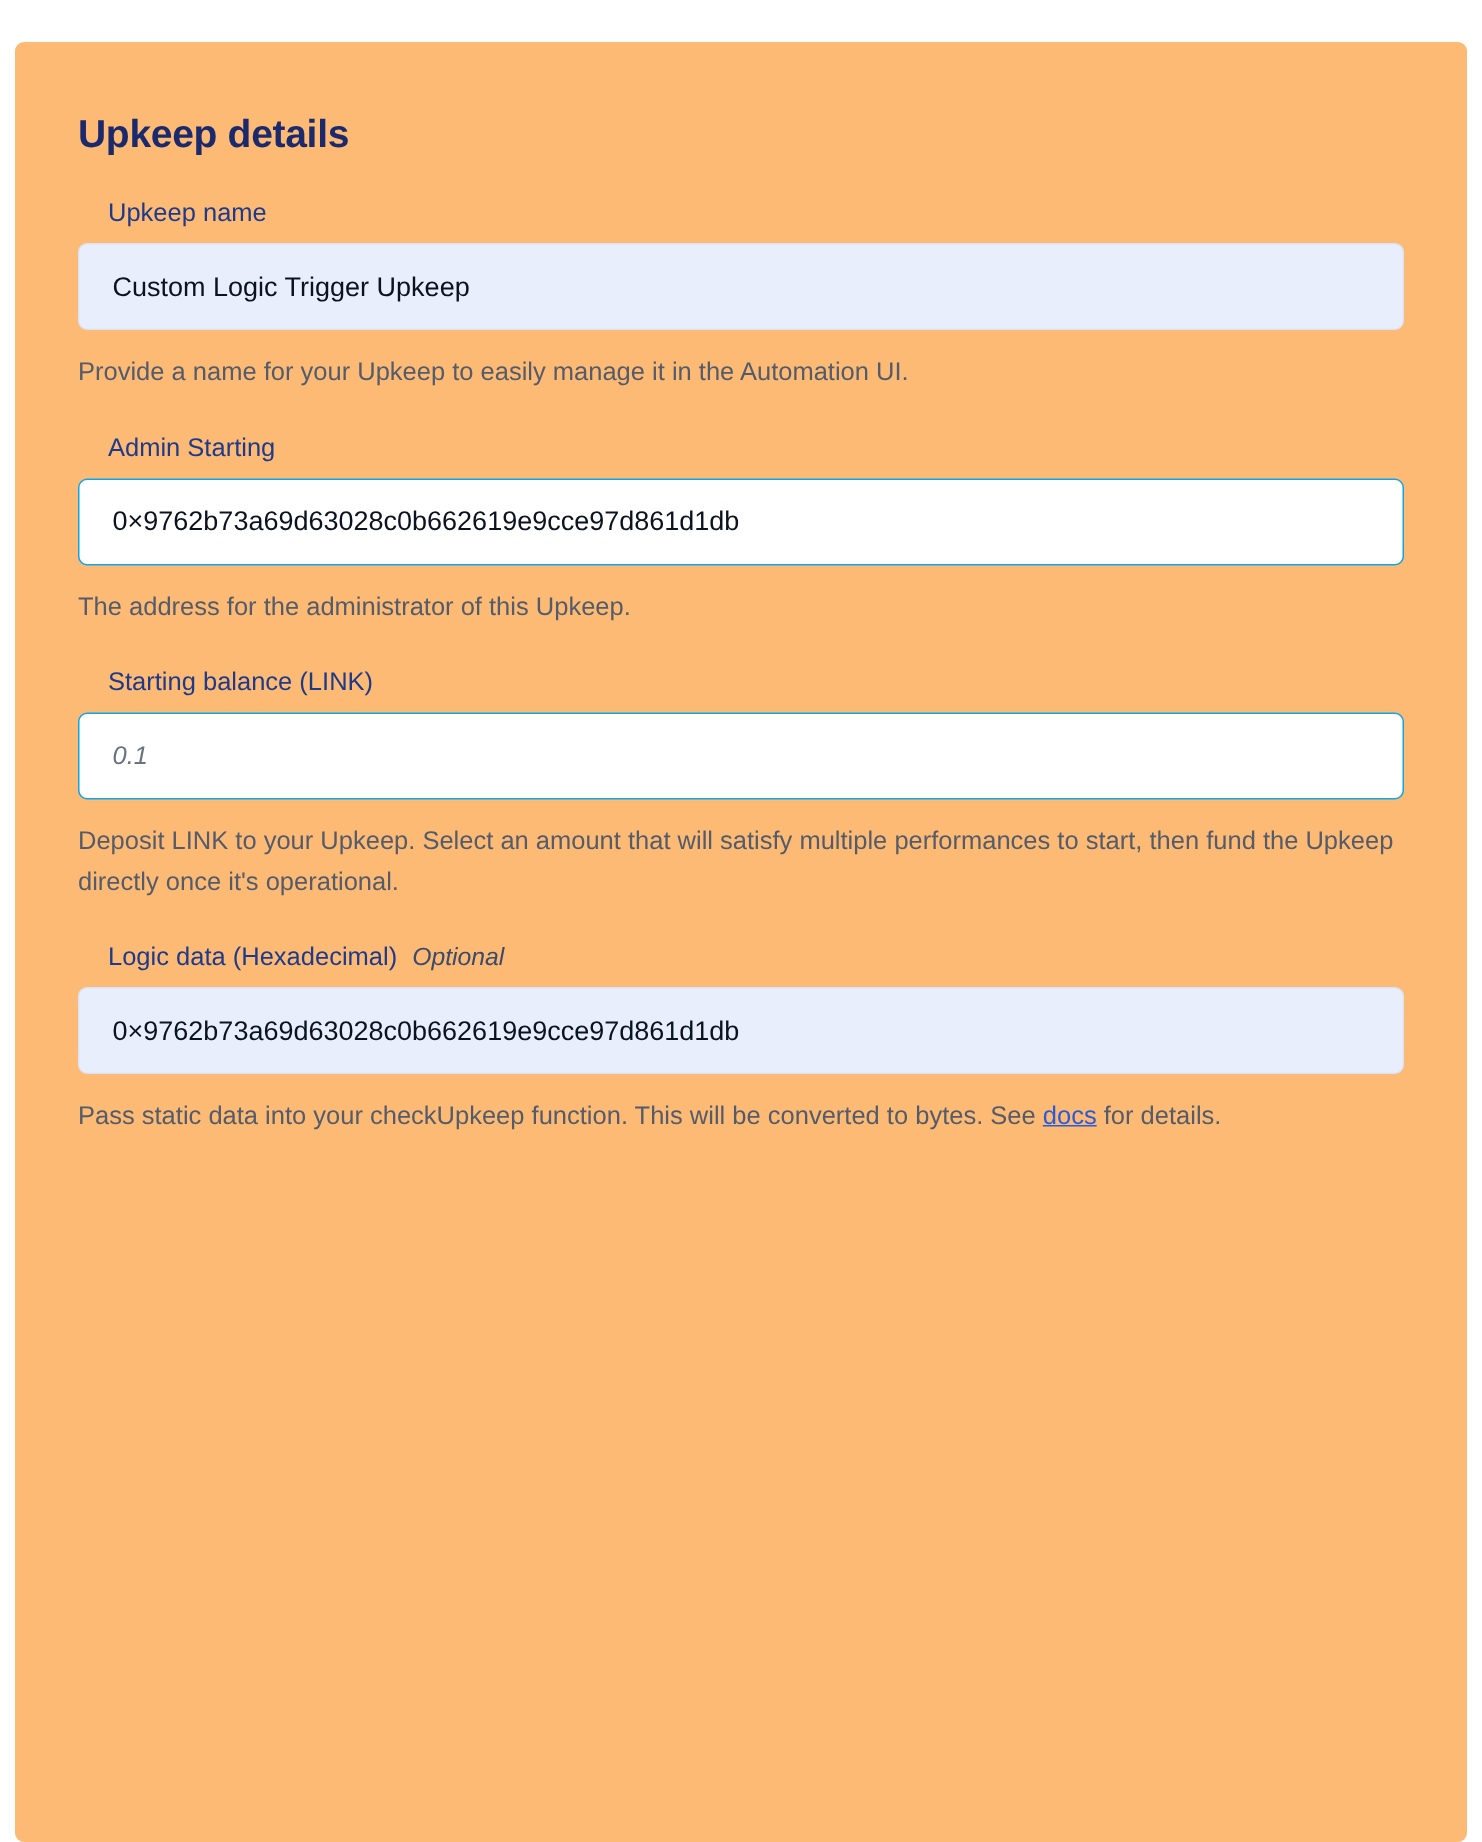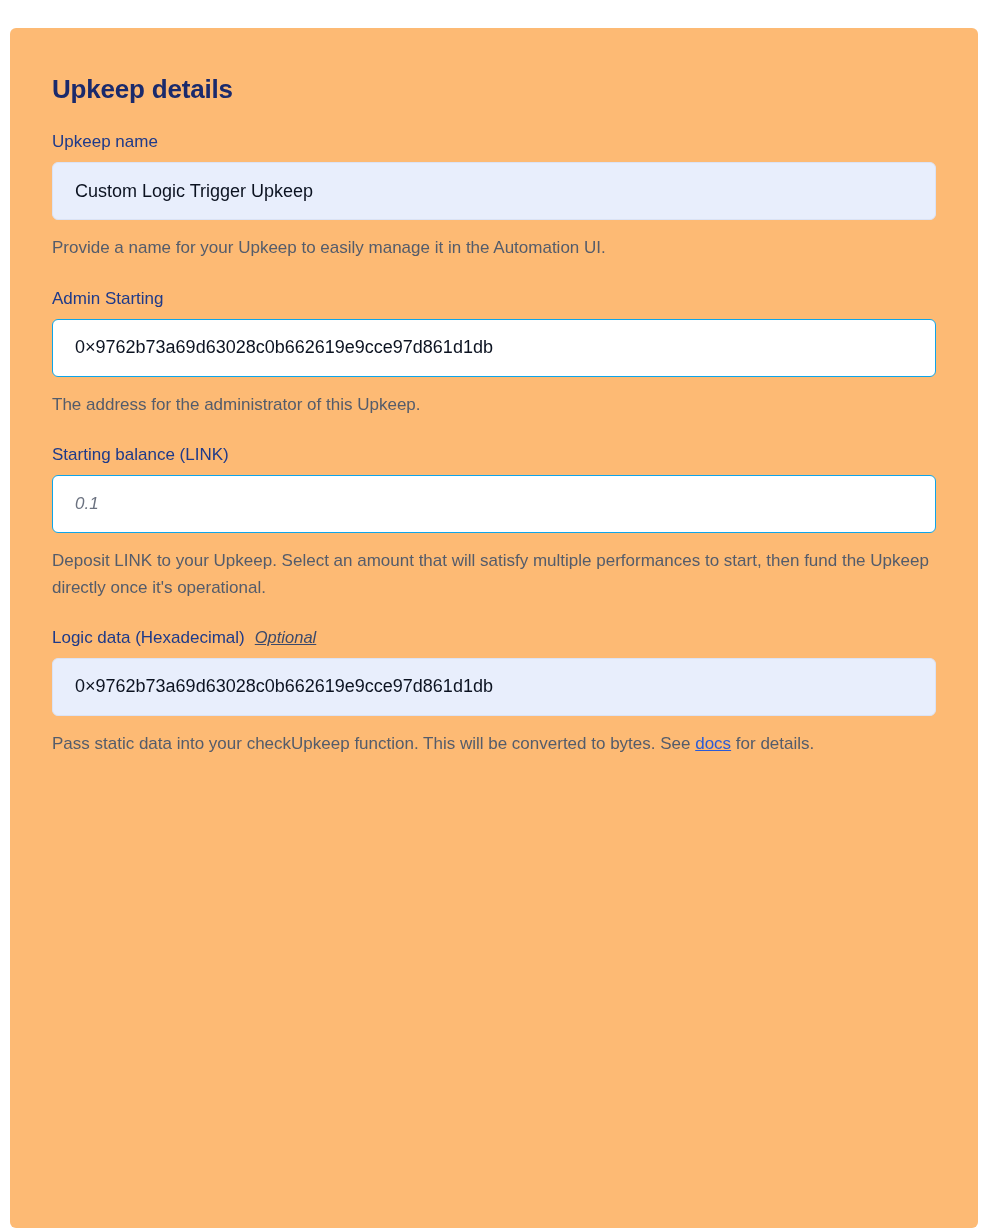--- a/index.html
+++ b/index.html
@@ -34,28 +34,28 @@
   }
   .field-block {
     margin-top: 26px;
   }
   .field-label {
     font-size: 17px;
     color: #1e3a8a;
     font-weight: 500;
     margin-bottom: 9px;
     line-height: 1.3;
+    margin-left: 20px;
   }
   .field-label .optional {
     color: #3c4a6b;
     font-style: italic;
     font-weight: 400;
     font-size: 16.5px;
     margin-left: 10px;
-    text-decoration: underline;
   }
   .input {
     box-sizing: border-box;
     width: 100%;
     height: 58px;
     border-radius: 6px;
     border: 1px solid #0ea5e9;
     background: #ffffff;
     font-size: 18px;
     color: #0b1220;

